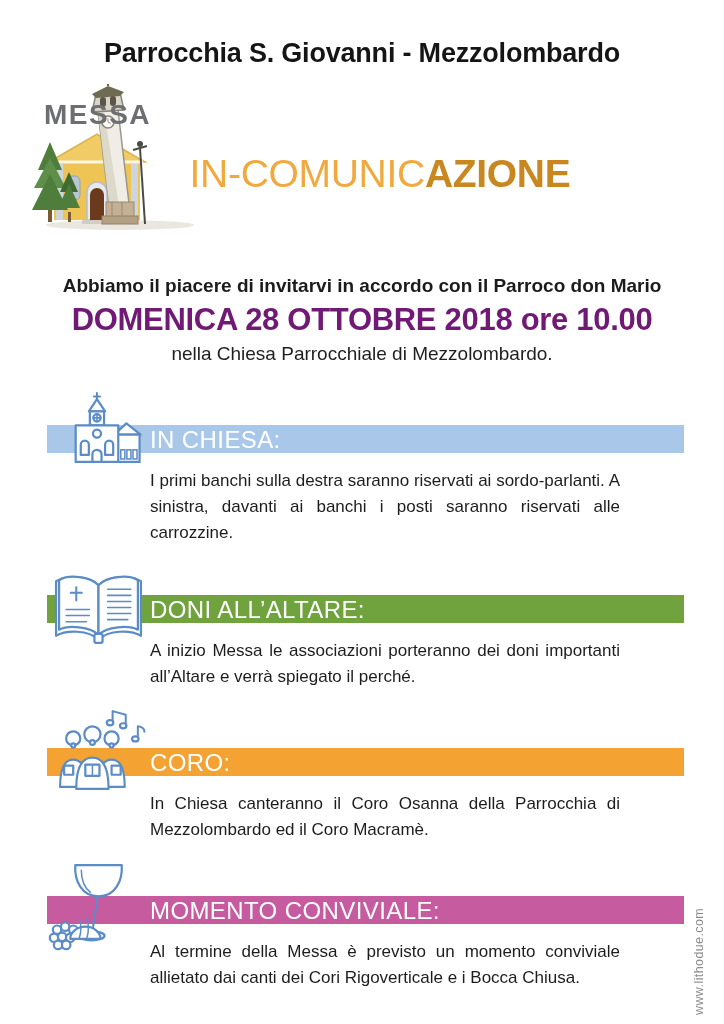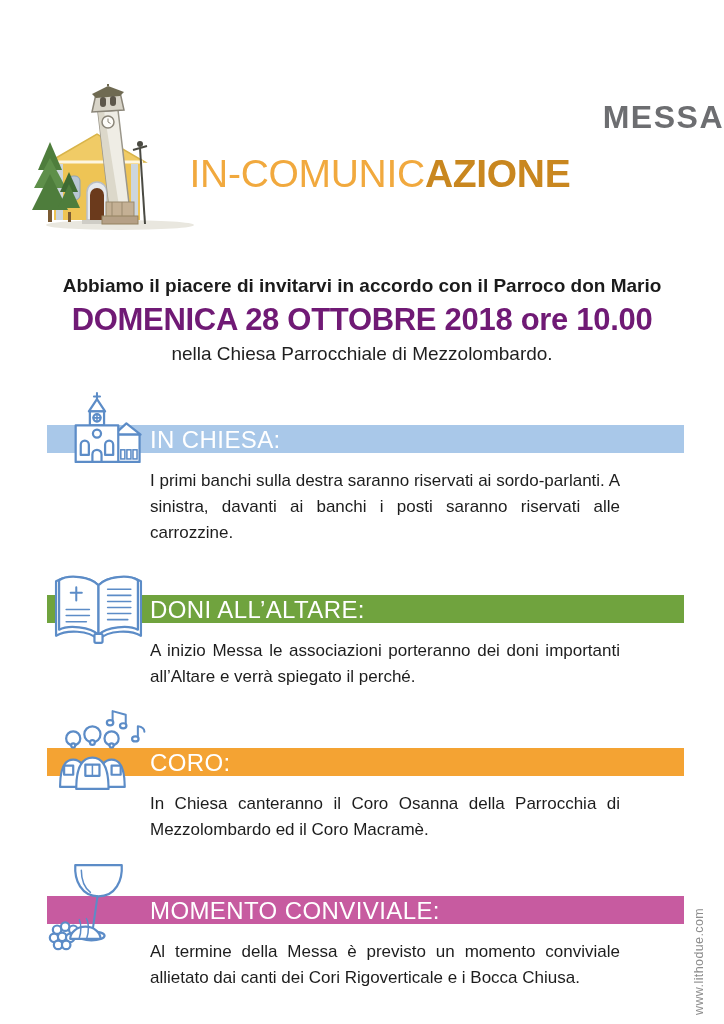--- a/index.html
+++ b/index.html
@@ -8,22 +8,22 @@
     background:#ffffff;overflow:hidden;
     font-family:"Liberation Sans",sans-serif;color:#1f1f1f;
   }
   .page-title{
     position:absolute;top:38px;left:0;right:0;margin:0;
     text-align:center;font-size:27px;font-weight:bold;color:#151515;
     letter-spacing:-0.2px;
   }
   .church-art{position:absolute;left:28px;top:84px;width:185px;height:150px;}
   .messa{
-    position:absolute;top:99px;left:44px;right:0;text-align:right;
-    font-size:32px;font-weight:bold;color:#6d6e71;letter-spacing:1.5px;
+    position:absolute;top:99px;left:44px;right:0;text-align:left;
+    font-size:28px;font-weight:bold;color:#6d6e71;letter-spacing:1.5px;
   }
   .wordmark{
     position:absolute;top:152px;left:52px;right:16px;text-align:center;
     font-size:39px;letter-spacing:-0.3px;white-space:nowrap;
   }
   .wordmark .light{font-weight:normal;}
   .wordmark .bold{font-weight:bold;}
   .invite{position:absolute;top:272px;left:0;right:0;text-align:center;}
   .invite p{margin:1px;}
   .invite .intro{font-size:19px;font-weight:bold;color:#1b1b1b;line-height:26px;}
@@ -54,20 +54,21 @@
   }
   .ic{stroke:#5c8cc7;fill:#ffffff;stroke-width:2.2;stroke-linejoin:round;stroke-linecap:round;}
   .ic-line{stroke:#5c8cc7;fill:none;stroke-width:2;stroke-linejoin:round;stroke-linecap:round;}
   .ic-thin{stroke:#5c8cc7;fill:none;stroke-width:1.5;stroke-linecap:round;}
 </style>
 </head>
 <body>
 
 <div class="poster">
 
+  <h1 class="page-title">Parrocchia S. Giovanni - Mezzolombardo</h1>
 
   <div class="church-art">
     <svg viewBox="0 0 185 148" xmlns="http://www.w3.org/2000/svg">
       <ellipse cx="92" cy="141" rx="74" ry="5" fill="#e9e7df"></ellipse>
 
       <rect x="26" y="78" width="86" height="58" fill="#eec455" stroke="#c5a câ43" stroke-width="0"></rect>
       <rect x="26" y="78" width="86" height="58" fill="#eec455"></rect>
       <polygon points="21,78 69,50 117,78" fill="#f0cb66" stroke="#d8b44a" stroke-width="1.5"></polygon>
       <line x1="23" y1="78" x2="115" y2="78" stroke="#fdf6e0" stroke-width="3"></line>
       <rect x="28" y="80" width="7" height="56" fill="#cdd6de"></rect>

